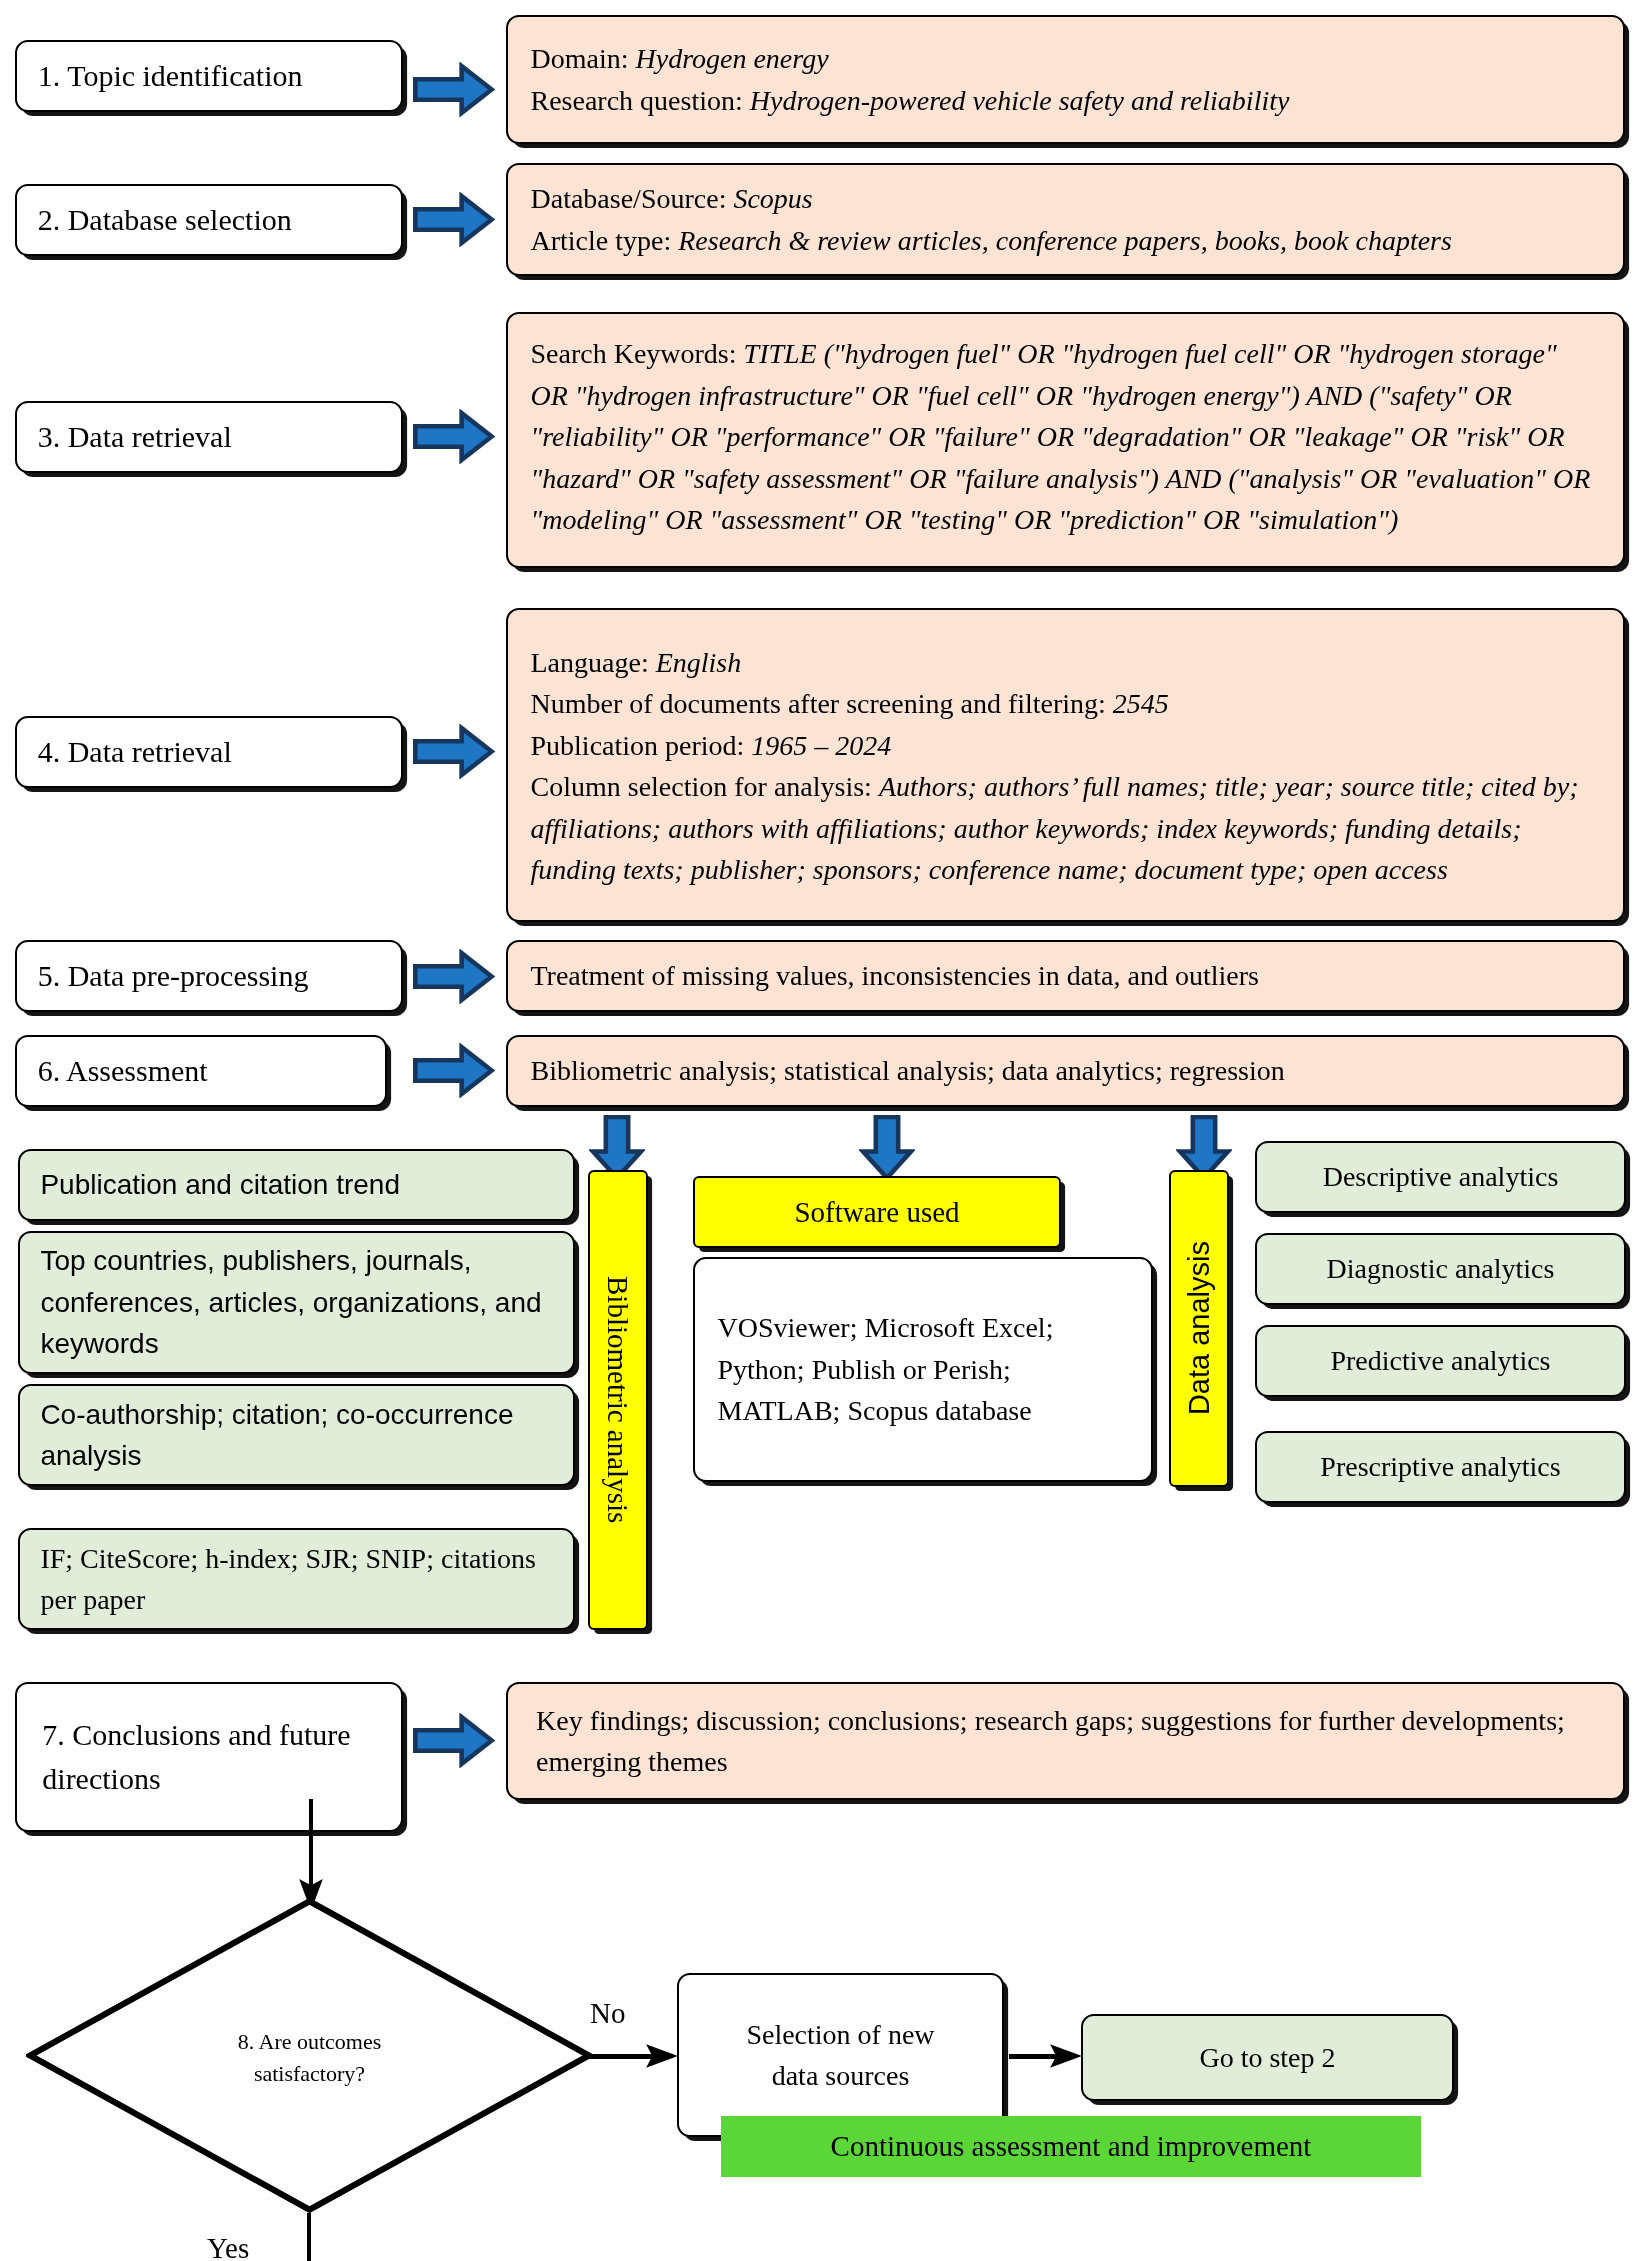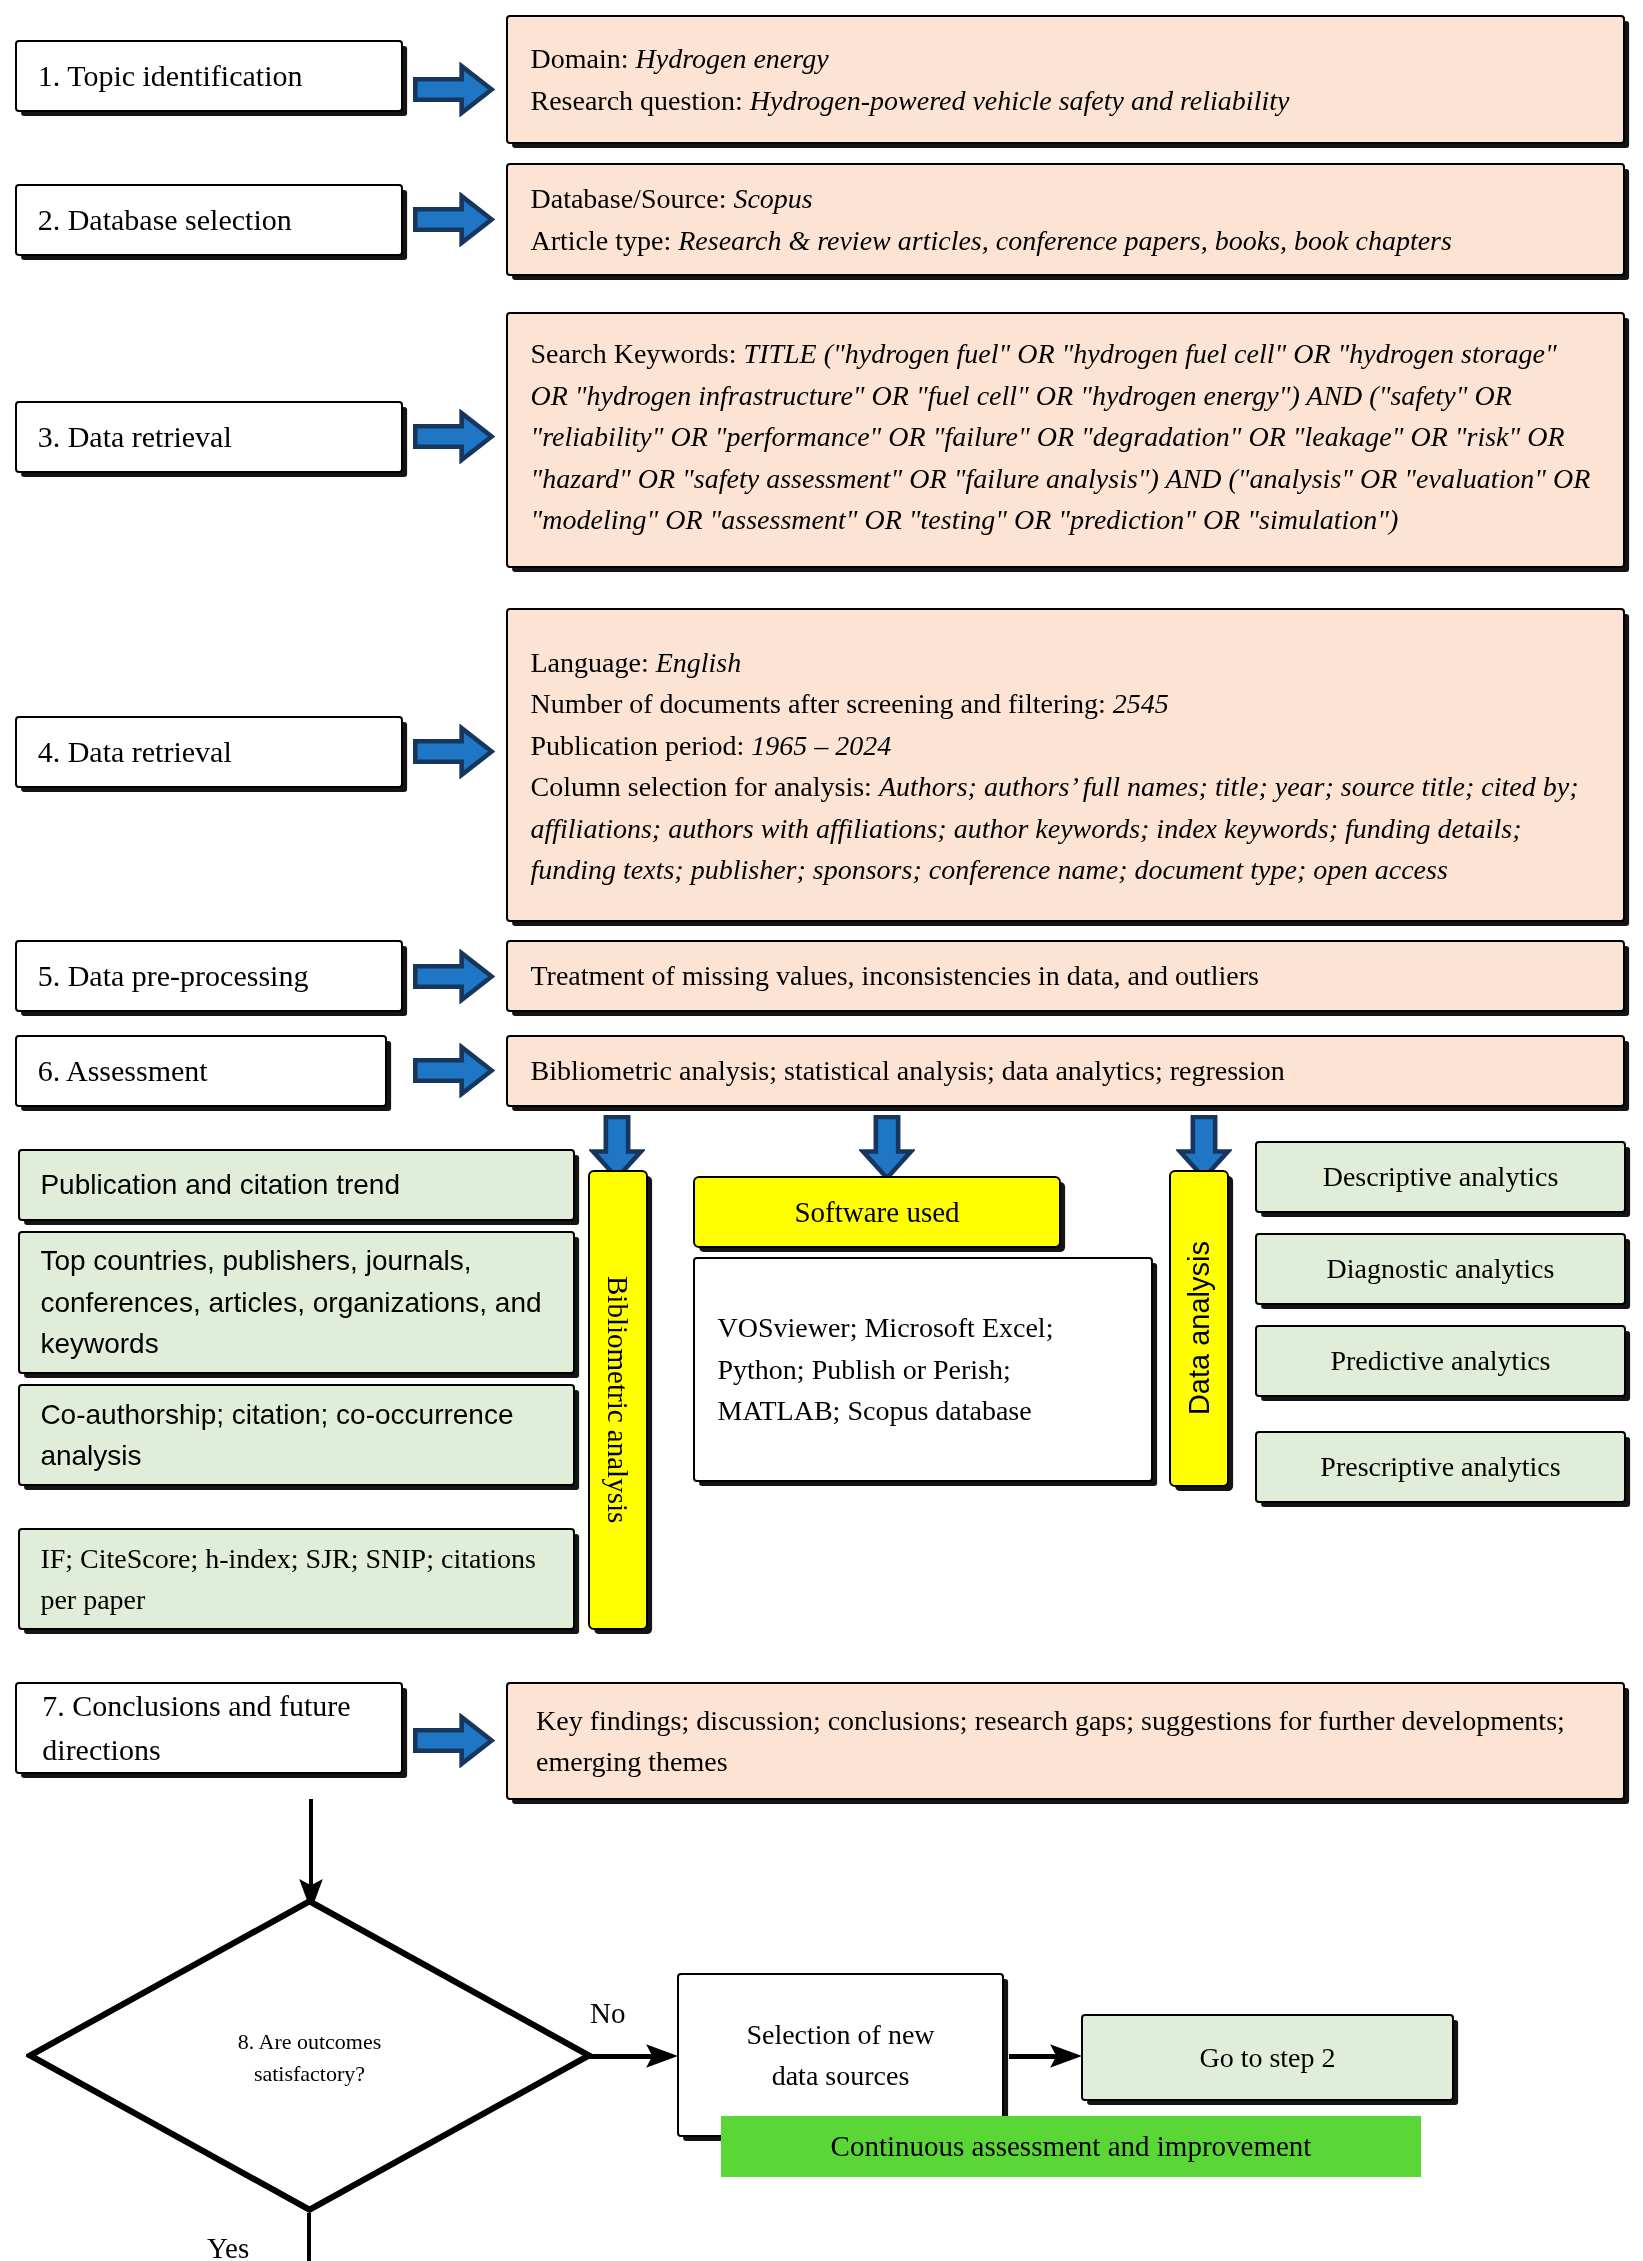--- a/index.html
+++ b/index.html
@@ -6,21 +6,21 @@
   body{
     width:1643px;height:2261px;position:relative;overflow:hidden;
     font-family:"Liberation Serif","DejaVu Serif",serif;
     color:#000;
   }
   .stage{position:absolute;left:0;top:0;width:1643px;height:2261px;}
 
   
   .box{
     position:absolute;box-sizing:border-box;
-    border:2.6px solid #000;border-radius:4px;
+    border:2.6px solid #000;border-radius:13px;
     background:#fff;
     box-shadow:5.1px 5.1px 0 -1px rgba(0,0,0,0.92);
     display:flex;align-items:center;
     line-height:1.48;
   }
   .box.step{justify-content:flex-start;padding:0 20.4px;font-size:30px;}
   .box.peach{background:#FCE3D4;padding:13.3px 22.5px;align-items:center;font-size:28px;}
   .box.green{background:#E0EDD8;padding:0 20.4px;font-size:28px;}
   .box.yellowlabel{
     background:#FFFF00;border-radius:6px;
@@ -233,21 +233,21 @@
   </div>
 
   <div class="box green" style="left:1255px;top:1325px;width:371px;height:72px;justify-content:center;">
     <span>Predictive analytics</span>
   </div>
 
   <div class="box green" style="left:1255px;top:1431px;width:371px;height:72px;justify-content:center;">
     <span>Prescriptive analytics</span>
   </div>
 
-  <div class="box step" style="left:15.3px;top:1682px;width:388px;height:92px;padding-left:25px;">
+  <div class="box step" style="left:15.3px;top:1682px;width:388px;height:150px;padding-left:25px;">
     <span>7. Conclusions and future directions</span>
   </div>
 
   <div class="barrow" style="left:413px;top:1713px;width:82px;height:55px;">
     <svg viewBox="0 0 160 108" width="82" height="55">
       <path d="M4,34 L95,34 L95,8 L154,54 L95,100 L95,74 L4,74 Z" fill="#1F76C4" stroke="#17365D" stroke-width="9" stroke-linejoin="miter"></path>
     </svg>
   </div>
 
   <div class="box peach" style="left:506px;top:1682px;width:1119px;height:118px;padding-left:28px;">

